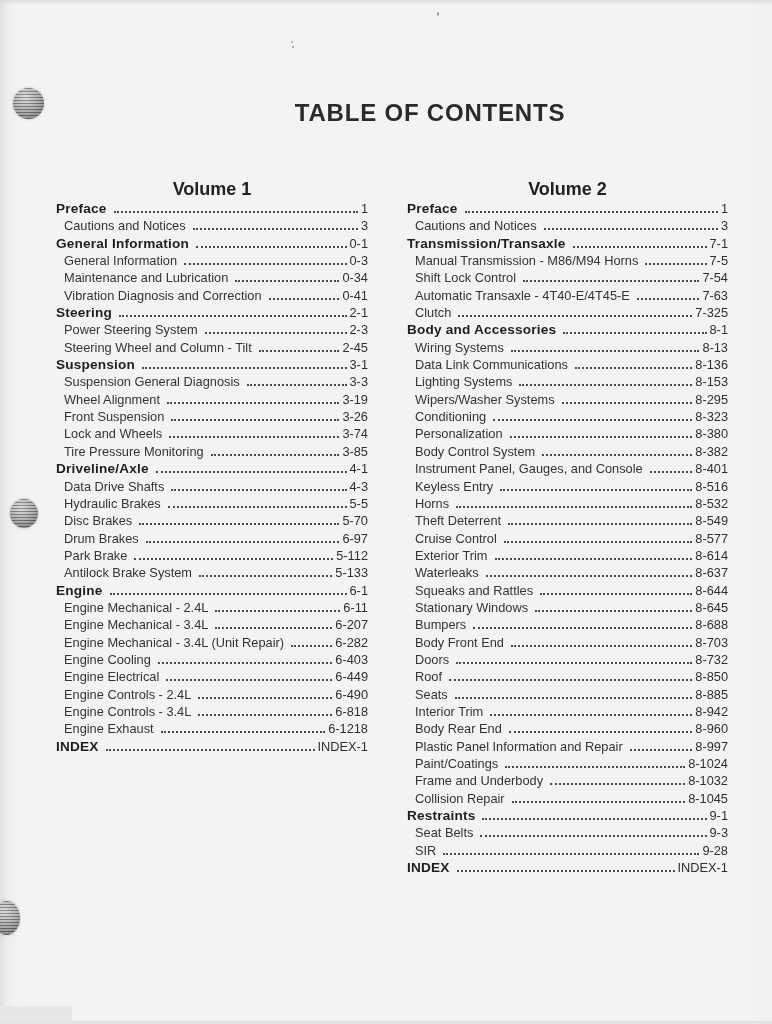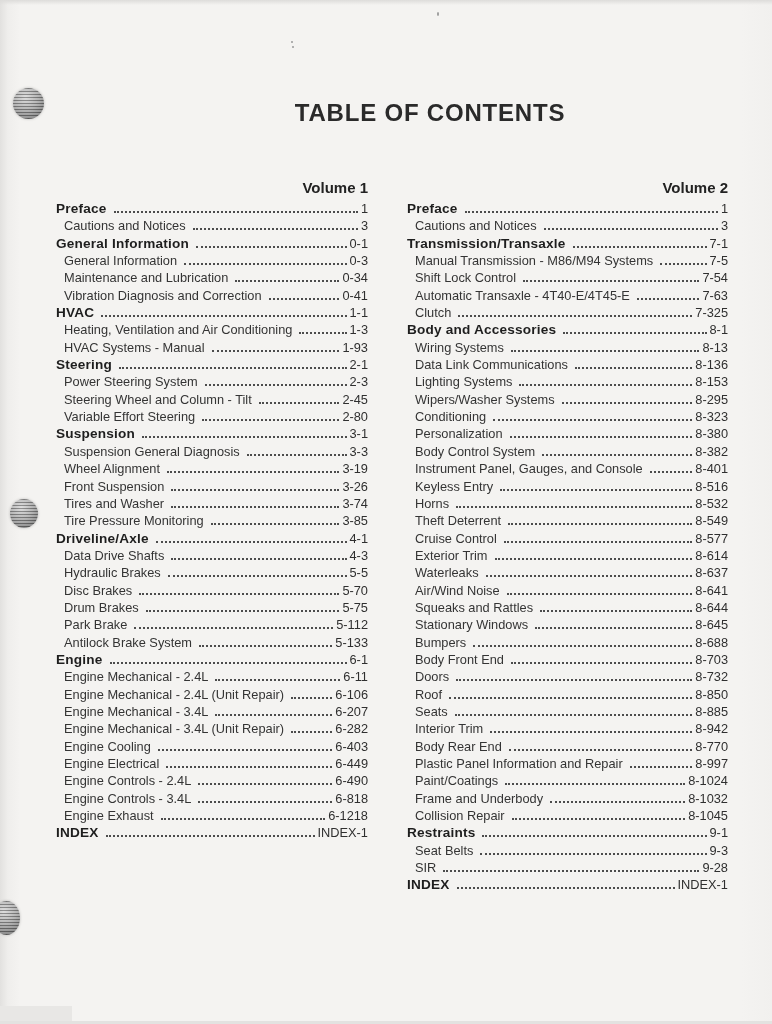--- a/index.html
+++ b/index.html
@@ -34,22 +34,22 @@
     text-align:center;font-size:24px;font-weight:bold;color:#2a2a2a;
     letter-spacing:.8px;
     padding-left:44px;
   }
   .speck{position:absolute;background:#9a9a9a;border-radius:50%;}
   .speck-1{left:437px;top:12px;width:2px;height:4px;}
   .speck-2{left:291px;top:41px;width:2px;height:2px;}
   .speck-3{left:292px;top:46px;width:2px;height:2px;}
 
   .vol-header{
-    position:absolute;top:179px;font-size:15px;font-weight:bold;color:#222;
-    text-align:right;
+    position:absolute;top:179px;font-size:18px;font-weight:bold;color:#222;
+    text-align:center;
   }
   .vol-header.v1{left:56px;width:312px;}
   .vol-header.v2{left:407px;width:321px;}
 
   .col{position:absolute;top:201px;}
   .col.c1{left:56px;width:312px;}
   .col.c2{left:407px;width:321px;}
 
   .section{}
   .section:first-child{margin-top:0;text-align:center;}
@@ -113,56 +113,34 @@
           <span class="num">0-34</span>
         </div>
         <div class="row item-row">
           <span class="lab">Vibration Diagnosis and Correction</span>
           <span class="leader"></span>
           <span class="num">0-41</span>
         </div>
       </div>
       <div class="section">
         <div class="row section-row">
-          <span class="lab">HVAC</span>
-          <span class="leader"></span>
-          <span class="num">1-1</span>
-        </div>
-        <div class="row item-row">
-          <span class="lab">Heating, Ventilation and Air Conditioning</span>
-          <span class="leader"></span>
-          <span class="num">1-3</span>
-        </div>
-        <div class="row item-row">
-          <span class="lab">HVAC Systems - Manual</span>
-          <span class="leader"></span>
-          <span class="num">1-93</span>
-        </div>
-      </div>
-      <div class="section">
-        <div class="row section-row">
           <span class="lab">Steering</span>
           <span class="leader"></span>
           <span class="num">2-1</span>
         </div>
         <div class="row item-row">
           <span class="lab">Power Steering System</span>
           <span class="leader"></span>
           <span class="num">2-3</span>
         </div>
         <div class="row item-row">
           <span class="lab">Steering Wheel and Column - Tilt</span>
           <span class="leader"></span>
           <span class="num">2-45</span>
         </div>
-        <div class="row item-row">
-          <span class="lab">Variable Effort Steering</span>
-          <span class="leader"></span>
-          <span class="num">2-80</span>
-        </div>
       </div>
       <div class="section">
         <div class="row section-row">
           <span class="lab">Suspension</span>
           <span class="leader"></span>
           <span class="num">3-1</span>
         </div>
         <div class="row item-row">
           <span class="lab">Suspension General Diagnosis</span>
           <span class="leader"></span>
@@ -172,21 +150,21 @@
           <span class="lab">Wheel Alignment</span>
           <span class="leader"></span>
           <span class="num">3-19</span>
         </div>
         <div class="row item-row">
           <span class="lab">Front Suspension</span>
           <span class="leader"></span>
           <span class="num">3-26</span>
         </div>
         <div class="row item-row">
-          <span class="lab">Tires and Washer</span>
+          <span class="lab">Lock and Wheels</span>
           <span class="leader"></span>
           <span class="num">3-74</span>
         </div>
         <div class="row item-row">
           <span class="lab">Tire Pressure Monitoring</span>
           <span class="leader"></span>
           <span class="num">3-85</span>
         </div>
       </div>
       <div class="section">
@@ -208,21 +186,21 @@
           <span class="num">5-5</span>
         </div>
         <div class="row item-row">
           <span class="lab">Disc Brakes</span>
           <span class="leader"></span>
           <span class="num">5-70</span>
         </div>
         <div class="row item-row">
           <span class="lab">Drum Brakes</span>
           <span class="leader"></span>
-          <span class="num">5-75</span>
+          <span class="num">6-97</span>
         </div>
         <div class="row item-row">
           <span class="lab">Park Brake</span>
           <span class="leader"></span>
           <span class="num">5-112</span>
         </div>
         <div class="row item-row">
           <span class="lab">Antilock Brake System</span>
           <span class="leader"></span>
           <span class="num">5-133</span>
@@ -231,25 +209,20 @@
       <div class="section">
         <div class="row section-row">
           <span class="lab">Engine</span>
           <span class="leader"></span>
           <span class="num">6-1</span>
         </div>
         <div class="row item-row">
           <span class="lab">Engine Mechanical - 2.4L</span>
           <span class="leader"></span>
           <span class="num">6-11</span>
-        </div>
-        <div class="row item-row">
-          <span class="lab">Engine Mechanical - 2.4L (Unit Repair)</span>
-          <span class="leader"></span>
-          <span class="num">6-106</span>
         </div>
         <div class="row item-row">
           <span class="lab">Engine Mechanical - 3.4L</span>
           <span class="leader"></span>
           <span class="num">6-207</span>
         </div>
         <div class="row item-row">
           <span class="lab">Engine Mechanical - 3.4L (Unit Repair)</span>
           <span class="leader"></span>
           <span class="num">6-282</span>
@@ -301,21 +274,21 @@
           <span class="num">3</span>
         </div>
       </div>
       <div class="section">
         <div class="row section-row">
           <span class="lab">Transmission/Transaxle</span>
           <span class="leader"></span>
           <span class="num">7-1</span>
         </div>
         <div class="row item-row">
-          <span class="lab">Manual Transmission - M86/M94 Systems</span>
+          <span class="lab">Manual Transmission - M86/M94 Horns</span>
           <span class="leader"></span>
           <span class="num">7-5</span>
         </div>
         <div class="row item-row">
           <span class="lab">Shift Lock Control</span>
           <span class="leader"></span>
           <span class="num">7-54</span>
         </div>
         <div class="row item-row">
           <span class="lab">Automatic Transaxle - 4T40-E/4T45-E</span>
@@ -398,25 +371,20 @@
           <span class="lab">Exterior Trim</span>
           <span class="leader"></span>
           <span class="num">8-614</span>
         </div>
         <div class="row item-row">
           <span class="lab">Waterleaks</span>
           <span class="leader"></span>
           <span class="num">8-637</span>
         </div>
         <div class="row item-row">
-          <span class="lab">Air/Wind Noise</span>
-          <span class="leader"></span>
-          <span class="num">8-641</span>
-        </div>
-        <div class="row item-row">
           <span class="lab">Squeaks and Rattles</span>
           <span class="leader"></span>
           <span class="num">8-644</span>
         </div>
         <div class="row item-row">
           <span class="lab">Stationary Windows</span>
           <span class="leader"></span>
           <span class="num">8-645</span>
         </div>
         <div class="row item-row">
@@ -445,21 +413,21 @@
           <span class="num">8-885</span>
         </div>
         <div class="row item-row">
           <span class="lab">Interior Trim</span>
           <span class="leader"></span>
           <span class="num">8-942</span>
         </div>
         <div class="row item-row">
           <span class="lab">Body Rear End</span>
           <span class="leader"></span>
-          <span class="num">8-770</span>
+          <span class="num">8-960</span>
         </div>
         <div class="row item-row">
           <span class="lab">Plastic Panel Information and Repair</span>
           <span class="leader"></span>
           <span class="num">8-997</span>
         </div>
         <div class="row item-row">
           <span class="lab">Paint/Coatings</span>
           <span class="leader"></span>
           <span class="num">8-1024</span>

